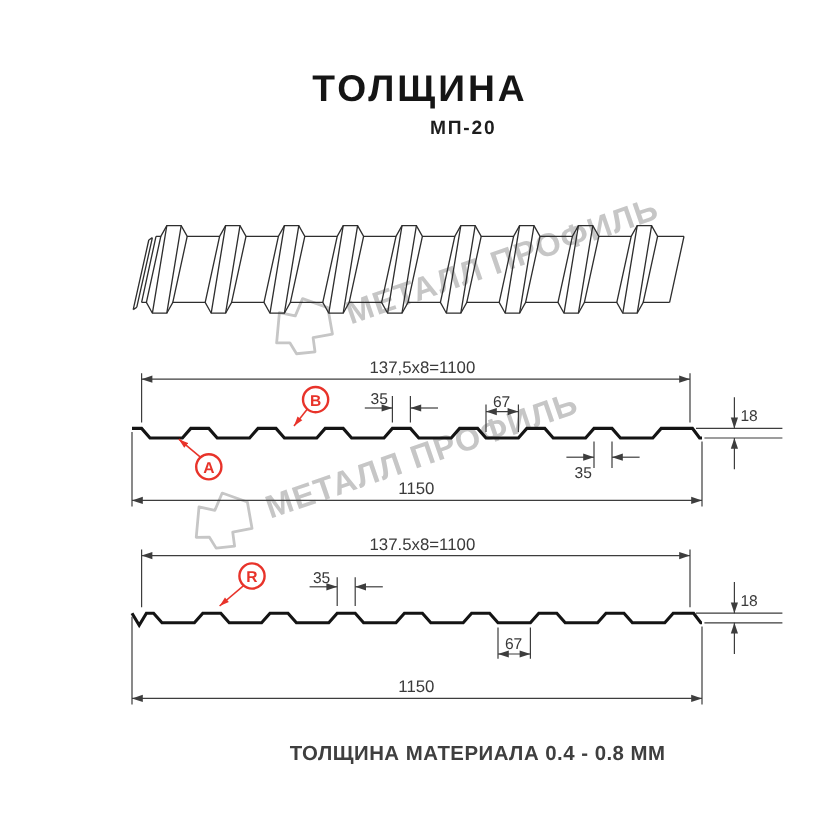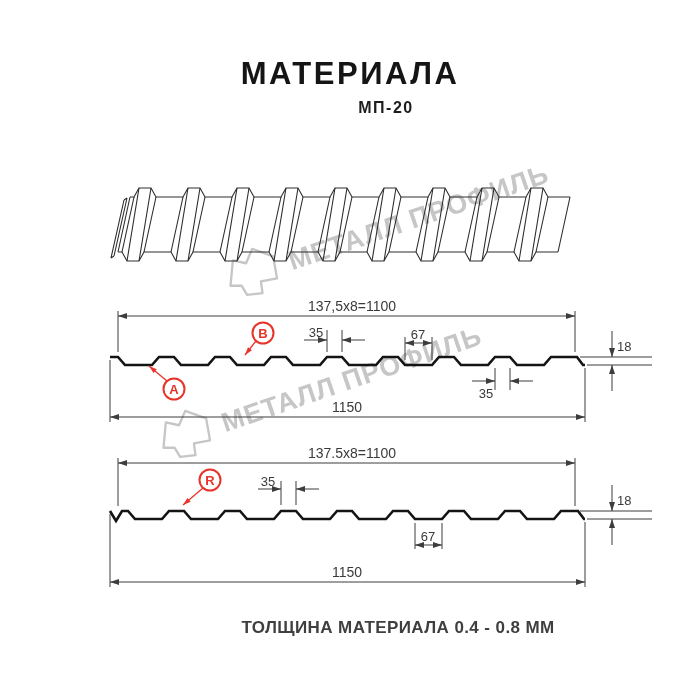--- a/index.html
+++ b/index.html
@@ -19,21 +19,21 @@
   svg text{font-family:"Liberation Sans",sans-serif;fill:#3a3a3a;}
   text.dim-s{font-size:13px;}
   text.dim-l{font-size:14px;}
   text.marker-letter{font-size:13px;font-weight:700;fill:#e8332a;}
 </style>
 </head>
 <body>
 
 <div id="stage">
 
-  <div class="title">МАТЕРИАЛА</div>
+  <div class="title">ТОЛЩИНА</div>
   <div class="subtitle">МП-20</div>
 
   <div class="wm" style="left:225px;top:258px;">
     <svg width="58" height="52" viewBox="0 0 100 88">
       <path d="M8,50 L26,10 L46,22 L64,2 L94,26 L88,64 L60,60 L56,80 L30,74 L26,56 Z" fill="none" stroke="#c6c6c6" stroke-width="4" stroke-linejoin="round"></path>
     </svg>
     <span>МЕТАЛЛ ПРОФИЛЬ</span>
   </div>
 
   <div class="wm" style="left:158px;top:420px;">

